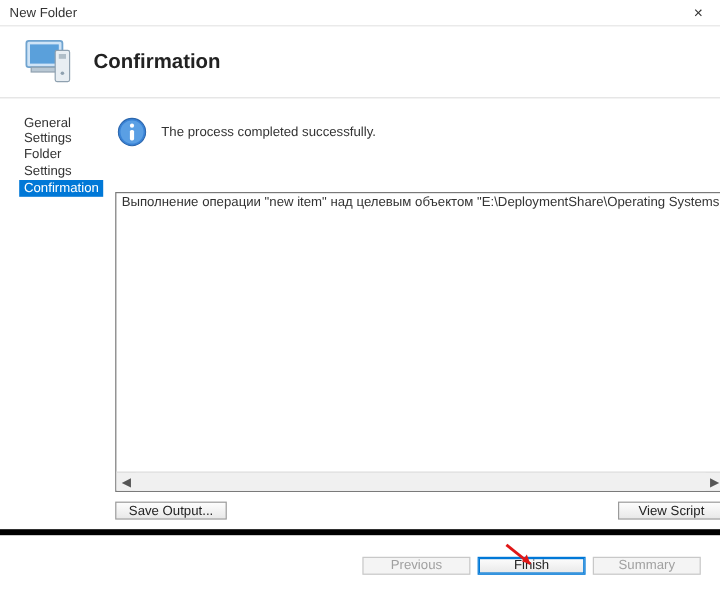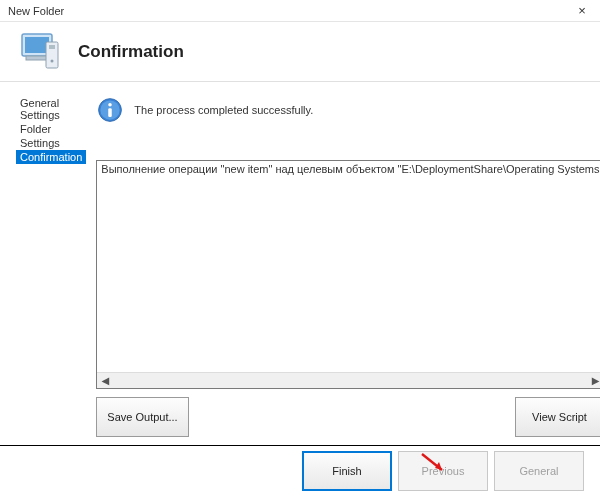--- a/index.html
+++ b/index.html
@@ -33,21 +33,21 @@
   height: 60px;
   padding: 8px 16px;
   border-bottom: 1px solid #e0e0e0;
   gap: 14px;
 }
 .header .icon { width: 48px; height: 48px; }
 .header h1 { font-size: 17px; font-weight: 600; color: #222; }
 .body {
   display: flex;
   height: 364px;
-  border-bottom: 1px solid #000000;
+  border-bottom: 5px solid #000000;
 }
 .sidebar {
   width: 140px;
   padding: 14px 0 0 16px;
 }
 .sidebar-item {
   font-size: 11px;
   padding: 1px 4px;
   color: #333;
   cursor: default;
@@ -100,21 +100,21 @@
   color: #555; font-size: 10px;
 }
 .hscroll .track { flex: 1; height: 100%; background: #f0f0f0; }
 .mid-buttons {
   display: flex;
   justify-content: space-between;
   margin-top: 8px;
 }
 .win-btn {
   min-width: 90px;
-  height: 40px;
+  height: 15px;
   font-size: 11px;
   background: linear-gradient(#fdfdfd,#e8e8e8);
   border: 1px solid #9a9a9a;
   color: #222;
   padding: 0 10px;
   cursor: default;
 }
 .win-btn:disabled {
   color: #a0a0a0;
   border-color: #c8c8c8;
@@ -208,16 +208,16 @@
     </div>
   </div>
 
 </div>
 
 <div class="footer">
   <svg class="arrow-annot" width="34" height="28" viewBox="0 0 34 28">
     <line x1="4" y1="4" x2="24" y2="20" stroke="#e01717" stroke-width="2.4"></line>
     <polygon points="24,20 17,18 21,12" fill="#e01717"></polygon>
   </svg>
+  <button class="win-btn" disabled="">Previous</button>
   <button class="win-btn default">Finish</button>
-  <button class="win-btn" disabled="">Previous</button>
-  <button class="win-btn" disabled="">General</button>
+  <button class="win-btn" disabled="">Summary</button>
 </div>
 
 </body></html>

